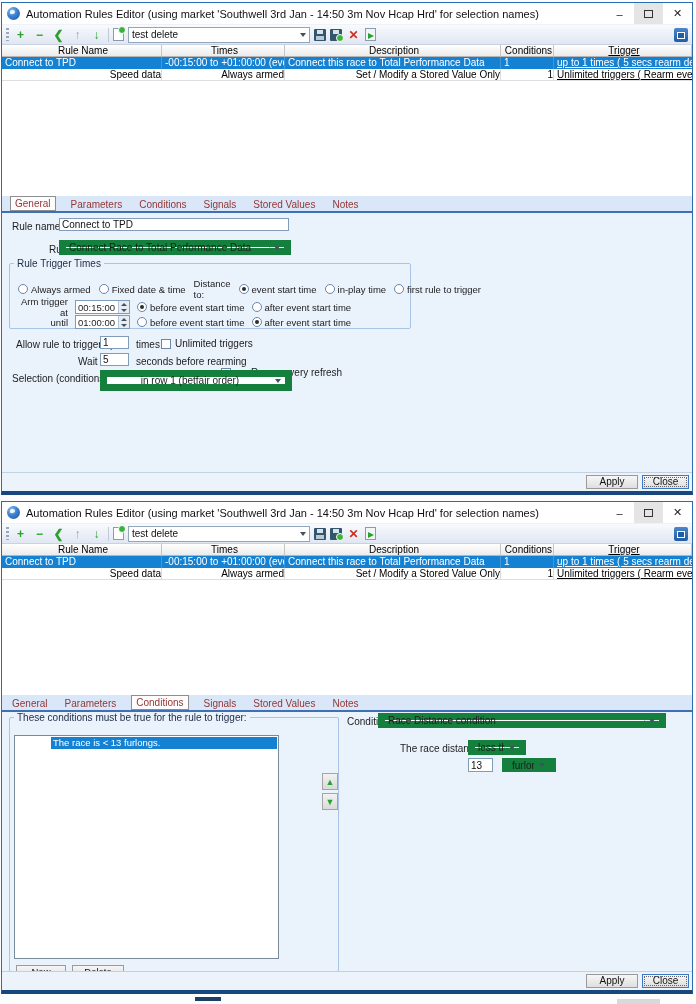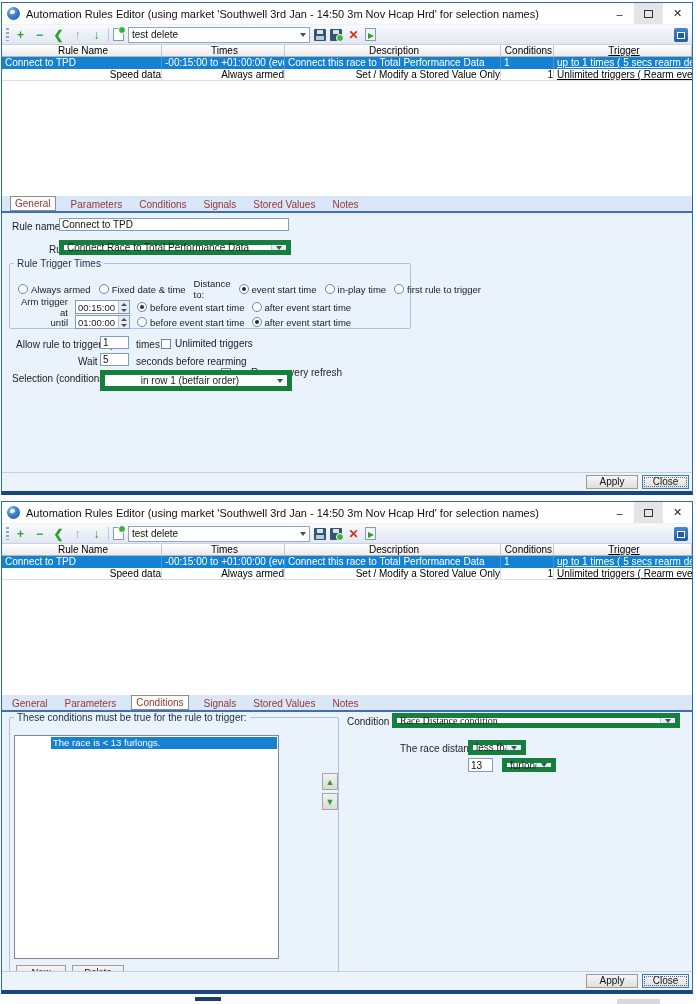--- a/index.html
+++ b/index.html
@@ -72,21 +72,21 @@
   .panel { flex:1; position:relative; background:#eaf2fc; font-size:10px; color:#1c1c1c; }
   .footer { height:19px; background:#edf3fb; border-top:1px solid #c3d0e2; position:relative; }
   .btn { position:absolute; top:2px; height:14px; font-size:10px; color:#111; text-align:center;
          line-height:12px; background:linear-gradient(#f6f6f6,#dfdfdf); border:1px solid #9a9a9a; }
   .btn.focus { border:1px solid #3c78c8; outline:1px dotted #666; outline-offset:-3px; }
 
   
   .lbl { position:absolute; white-space:nowrap; }
   .tinput { position:absolute; background:#fff; border:1px solid #7f9db9; font-size:10px;
             font-family:"Liberation Sans",sans-serif; padding:0 2px; color:#111; }
-  .combo { position:absolute; background:#fff; border:5px solid #15803d; display:flex; align-items:center; }
+  .combo { position:absolute; background:#fff; border:7px solid #15803d; display:flex; align-items:center; }
   .combo .val { flex:1; padding-left:3px; white-space:nowrap; overflow:hidden; font-size:10px; }
   .combo .abox { width:15px; align-self:stretch; background:linear-gradient(#f4f7fb,#dde5f0);
                  border-left:1px solid #b3c3d8; display:flex; align-items:center; justify-content:center; }
   .combo.flat .abox { background:none; border-left:none; }
   .radio { width:10px; height:10px; border-radius:50%; border:1px solid #6a86a8; background:#fff;
            display:inline-block; flex:0 0 auto; }
   .radio.checked { position:relative; }
   .radio.checked::after { content:""; position:absolute; left:2px; top:2px; width:4px; height:4px;
                           border-radius:50%; background:#2c2c2c; }
   .chk { width:10px; height:10px; border:1px solid #6a86a8; background:#fff; display:inline-block; flex:0 0 auto; }
@@ -375,21 +375,21 @@
             <span>▲</span>
           </span>
         <span class="mvbtn" style="left:312px; top:70px;">
             <span>▼</span>
           </span>
         <span class="smallbtn" style="left:6px; top:242px; width:50px;">New</span>
         <span class="smallbtn" style="left:62px; top:242px; width:52px;">Delete</span>
       </fieldset>
 
       <span class="lbl" style="left:345px; top:4px;">Condition Type</span>
-      <span class="combo" style="left:390px; top:1px; width:288px; height:15px;font-family:Liberation Serif, serif;">
+      <span class="combo" style="left:376px; top:1px; width:288px; height:15px;">
         <span class="val">Race Distance condition</span>
         <span class="abox">
             <span class="caret"></span>
           </span>
       </span>
 
       <span class="lbl" style="left:398px; top:31px;">The race distance is</span>
       <span class="combo" style="left:466px; top:28px; width:58px; height:15px;">
         <span class="val">less than</span>
         <span class="abox">

